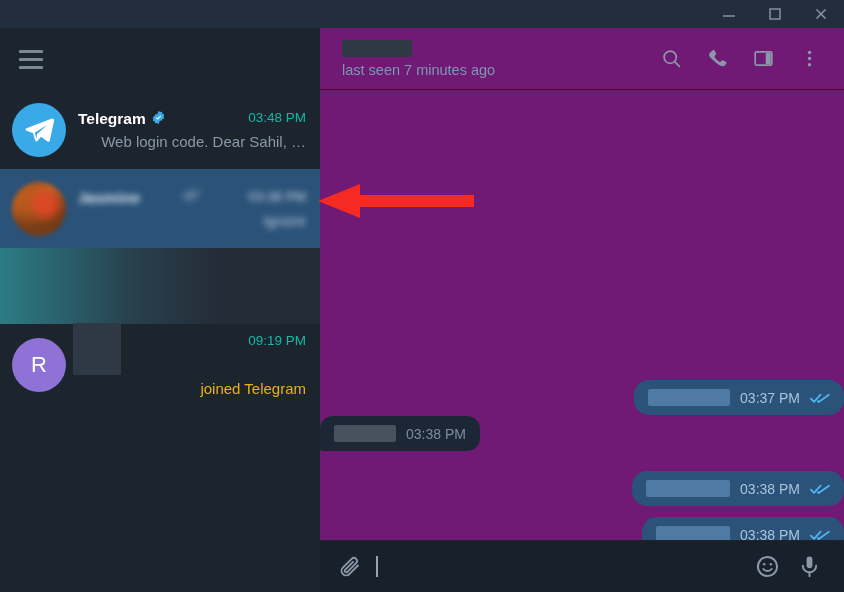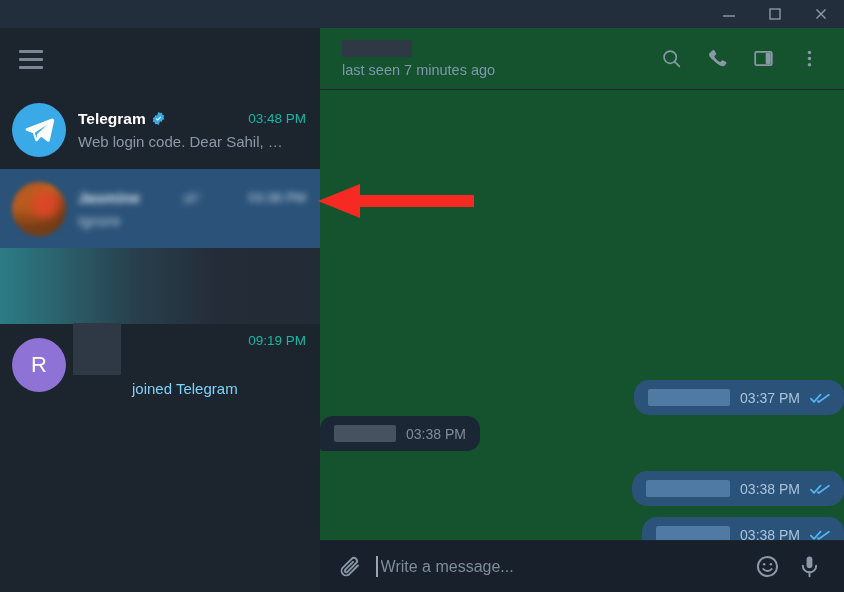--- a/index.html
+++ b/index.html
@@ -58,41 +58,41 @@
   .avatar-photo {
     background:
       radial-gradient(circle at 62% 42%, rgba(228,70,40,.85) 0 16%, rgba(0,0,0,0) 42%),
       radial-gradient(circle at 30% 30%, rgba(190,92,30,.8) 0 22%, rgba(0,0,0,0) 55%),
       radial-gradient(circle at 45% 78%, rgba(120,62,22,.9) 0 30%, rgba(0,0,0,0) 66%),
       linear-gradient(150deg,#6d3c16 0%,#c2651f 32%,#8d4417 58%,#4a2a12 100%);
     filter:blur(2.2px);
   }
   .avatar-letter { background:#8e72d6; color:#fff; font-size:22px; }
   .row-main { flex:1; min-width:0; display:flex; flex-direction:column; justify-content:center; gap:5px; }
-  .row-line1 { display:flex; align-items:center; }
+  .row-line1 { display:flex; align-items:flex-start; }
   .row-name { color:#fff; font-size:15.5px; font-weight:bold; white-space:nowrap; }
   .row-time { margin-left:auto; color:#14b8a6; font-size:13.5px; white-space:nowrap; }
   .chatrow.selected .row-time { color:#cbdcea; }
-  .row-msg { color:#8b98a8; font-size:15px; white-space:nowrap; overflow:hidden; text-overflow:ellipsis; }
+  .row-msg { color:#8b98a8; font-size:15px; white-space:nowrap; overflow:hidden; text-overflow:ellipsis;text-align:right; }
   .verified { width:15px; height:15px; margin-left:5px; flex:0 0 15px; }
 
   
   .blurtext { filter:blur(3.4px); }
   .blurtext .row-name { color:#dbe7f2; }
   .blurtext .row-msg { color:#b9cee0; }
   .mini-check { width:17px; height:11px; margin-left:auto; margin-right:5px; filter:blur(2.6px); }
 
   
   .band-row { height:76px; background:linear-gradient(90deg,#2c7c85 0%, #2b6570 16%, #283f4c 42%, #242c38 68%, #222b36 100%); }
 
   
   .redact { background:#2f3946; display:inline-block; border-radius:1px; }
 
   
-  .chat { flex:1; display:flex; flex-direction:column; background:#14532d; min-width:0; position:relative; }
+  .chat { flex:1; display:flex; flex-direction:column; background:#701a75; min-width:0; position:relative; }
   .chat-header {
     height:62px; flex:0 0 62px; display:flex; align-items:center; padding:0 14px 0 22px;
     border-bottom:1px solid #1d242e;
   }
   .ch-info { display:flex; flex-direction:column; gap:5px; }
   .ch-name-redact { width:70px; height:17px; }
   .ch-status { color:#7e97b0; font-size:14.5px; }
   .ch-actions { margin-left:auto; display:flex; align-items:center; gap:4px; }
   .icon-btn { width:42px; height:42px; display:flex; align-items:center; justify-content:center;
     border-radius:50%; cursor:pointer; }
@@ -211,21 +211,21 @@
 
         <div class="chatrow" style="height:82px;">
           <div class="avatar avatar-letter">
             <span>R</span>
           </div>
           <div class="row-main" style="position:relative;gap:32px;">
             <div class="row-line1">
               <span class="row-name"></span>
               <span class="row-time">09:19 PM</span>
             </div>
-            <div class="row-msg" style="color:#7dd3fc; padding-left:54px;">
+            <div class="row-msg" style="color:#eab308; padding-left:54px;">
               <span>joined Telegram</span>
             </div>
             <span class="redact" style="position:absolute; left:-5px; top:-10px; width:48px; height:52px;"></span>
           </div>
         </div>
 
       </div>
     </div>
 
     <div class="chat">
@@ -301,21 +301,20 @@
       </div>
 
       <div class="composer">
         <div style="display:flex;align-items:center;cursor:pointer;">
           <svg width="24" height="24" viewBox="0 0 24 24">
               <path class="ic" stroke-width="1.8" d="M20 10.5l-8.7 8.7a4.6 4.6 0 01-6.5-6.5l8.9-8.9a3.1 3.1 0 014.4 4.4l-8.9 8.9a1.6 1.6 0 01-2.2-2.2l8.1-8.1"></path>
             </svg>
         </div>
         <div class="comp-input">
           <span class="caret"></span>
-          <input type="text" placeholder="Write a message..." style="">
         </div>
         <div class="icon-btn">
           <svg width="25" height="25" viewBox="0 0 24 24">
               <circle class="ic" cx="12" cy="12" r="9.2"></circle>
               <circle class="ic-f" cx="8.8" cy="9.8" r="1.2"></circle>
               <circle class="ic-f" cx="15.2" cy="9.8" r="1.2"></circle>
               <path class="ic" stroke-width="1.7" d="M8 14.4c1 1.3 2.3 2 4 2s3-.7 4-2"></path>
             </svg>
         </div>
         <div class="icon-btn">

